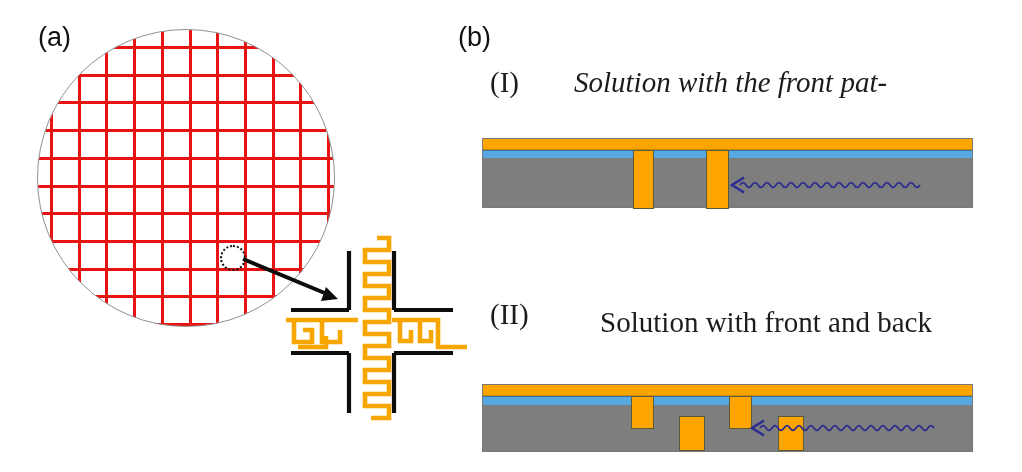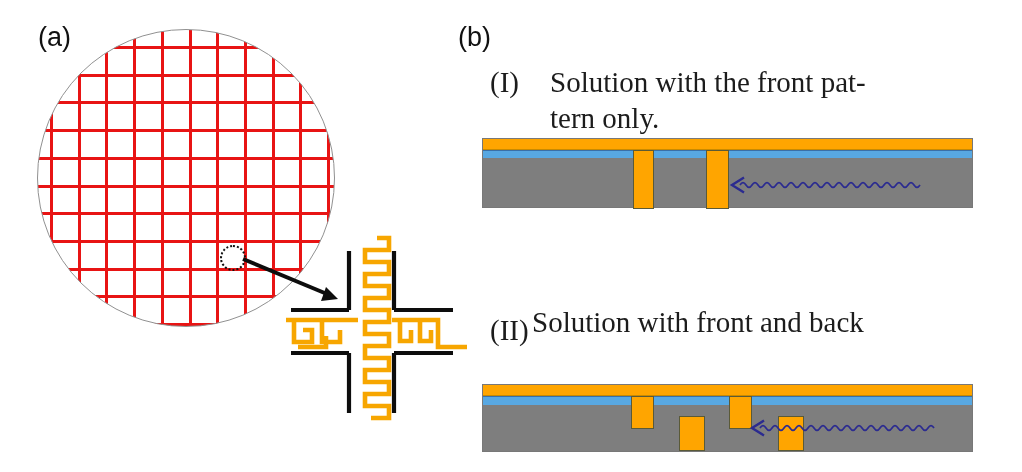--- a/index.html
+++ b/index.html
@@ -80,38 +80,37 @@
       <path d="M298 347 H326 V336"></path>
       <path d="M392 320 H438 V347 H467"></path>
       <path d="M400 320 V341 H411 V330"></path>
       <path d="M420 320 V341 H431 V330"></path>
     </g>
   </svg>
 
   <span class="corner-label" id="label-b">(b)</span>
 
   <div class="serif-text numeral" style="left:490px;top:64px;">(I)</div>
-  <div class="serif-text caption" style="left:550px;top:64px;">
+  <div class="serif-text caption" style="left:574px;top:64px;font-style:italic;">
     <div>Solution with the front pat-</div>
-    <div>tern only.</div>
   </div>
 
   <div class="xsec" id="xsec-1">
     <div class="layer-metal"></div>
     <div class="layer-oxide"></div>
     <div class="via" id="via1-1"></div>
     <div class="via" id="via1-2"></div>
     <svg class="wave-svg" id="wave-1" viewBox="0 0 202 24">
       <path d="M15 4.5 L3 12 L15 19.5" stroke="#2b2b90" stroke-width="2.4" fill="none"></path>
       <path d="M11 12 q3 -4.6 6 0 t6 0 t6 0 t6 0 t6 0 t6 0 t6 0 t6 0 t6 0 t6 0 t6 0 t6 0 t6 0 t6 0 t6 0 t6 0 t6 0 t6 0 t6 0 t6 0 t6 0 t6 0 t6 0 t6 0 t6 0 t6 0 t6 0 t6 0 t6 0 t6 0" stroke="#2b2b90" stroke-width="1.7" fill="none"></path>
     </svg>
   </div>
 
-  <div class="serif-text numeral" style="left:490px;top:312px;">(II)</div>
-  <div class="serif-text caption" style="left:532px;top:304px;">
+  <div class="serif-text numeral" style="left:490px;top:296px;">(II)</div>
+  <div class="serif-text caption" style="left:550px;top:304px;text-align:center;">
     <div>Solution with front and back</div>
   </div>
 
   <div class="xsec" id="xsec-2">
     <div class="layer-metal"></div>
     <div class="layer-oxide"></div>
     <div class="via" id="via2-1"></div>
     <div class="via" id="via2-2"></div>
     <div class="via" id="blk2-1"></div>
     <div class="via" id="blk2-2"></div>

